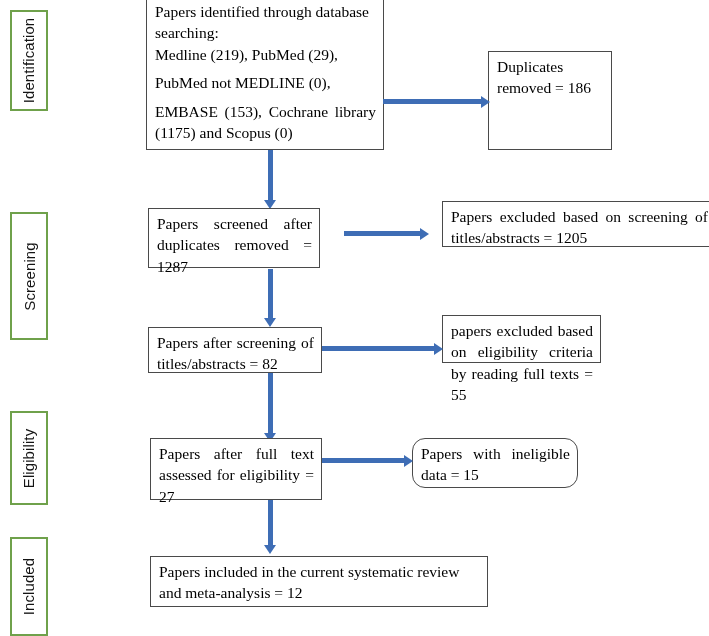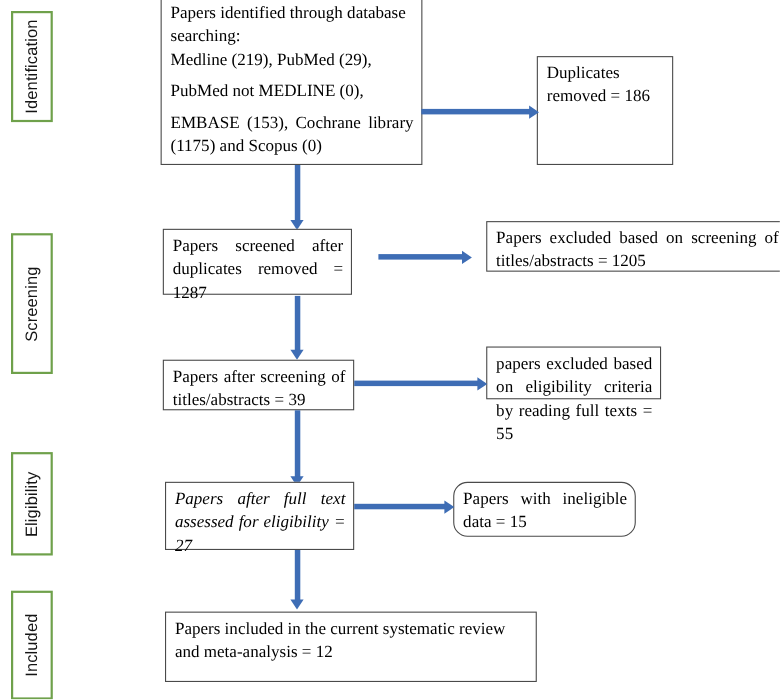--- a/index.html
+++ b/index.html
@@ -135,44 +135,44 @@
     <p>Papers excluded based on screening of titles/abstracts = 1205</p>
   </div>
 
   <div class="h-line" style="left:344px; top:231px; width:78px;"></div>
   <div class="arrow-right" style="left:420px; top:228px;"></div>
 
   <div class="v-line" style="left:268px; top:269px; width:5px; height:51px;"></div>
   <div class="arrow-down" style="left:264px; top:318px;"></div>
 
   <div class="flow-box" style="left:148px; top:327px; width:174px; height:46px;">
-    <p>Papers after screening of titles/abstracts = 39</p>
+    <p>Papers after screening of titles/abstracts = 82</p>
   </div>
 
   <div class="flow-box" style="left:442px; top:315px; width:159px; height:48px;">
     <p>papers excluded based on eligibility criteria by reading full texts = 55</p>
   </div>
 
   <div class="h-line" style="left:322px; top:346px; width:114px;"></div>
   <div class="arrow-right" style="left:434px; top:343px;"></div>
 
   <div class="v-line" style="left:268px; top:373px; width:5px; height:62px;"></div>
   <div class="arrow-down" style="left:264px; top:433px;"></div>
 
-  <div class="flow-box" style="left:150px; top:438px; width:172px; height:62px;font-style:italic;">
+  <div class="flow-box" style="left:150px; top:438px; width:172px; height:62px;">
     <p>Papers after full text assessed for eligibility = 27</p>
   </div>
 
   <div class="flow-box" style="left:412px; top:438px; width:166px; height:50px;border-radius:13px;">
     <p>Papers with ineligible data = 15</p>
   </div>
 
   <div class="h-line" style="left:322px; top:458px; width:84px;"></div>
   <div class="arrow-right" style="left:404px; top:455px;"></div>
 
   <div class="v-line" style="left:268px; top:500px; width:5px; height:47px;"></div>
   <div class="arrow-down" style="left:264px; top:545px;"></div>
 
-  <div class="flow-box" style="left:150px; top:556px; width:338px; height:64px;">
+  <div class="flow-box" style="left:150px; top:556px; width:338px; height:51px;">
     <p class="nojust">Papers included in the current systematic review and meta-analysis = 12</p>
   </div>
 
 </div>
 
 </body></html>

